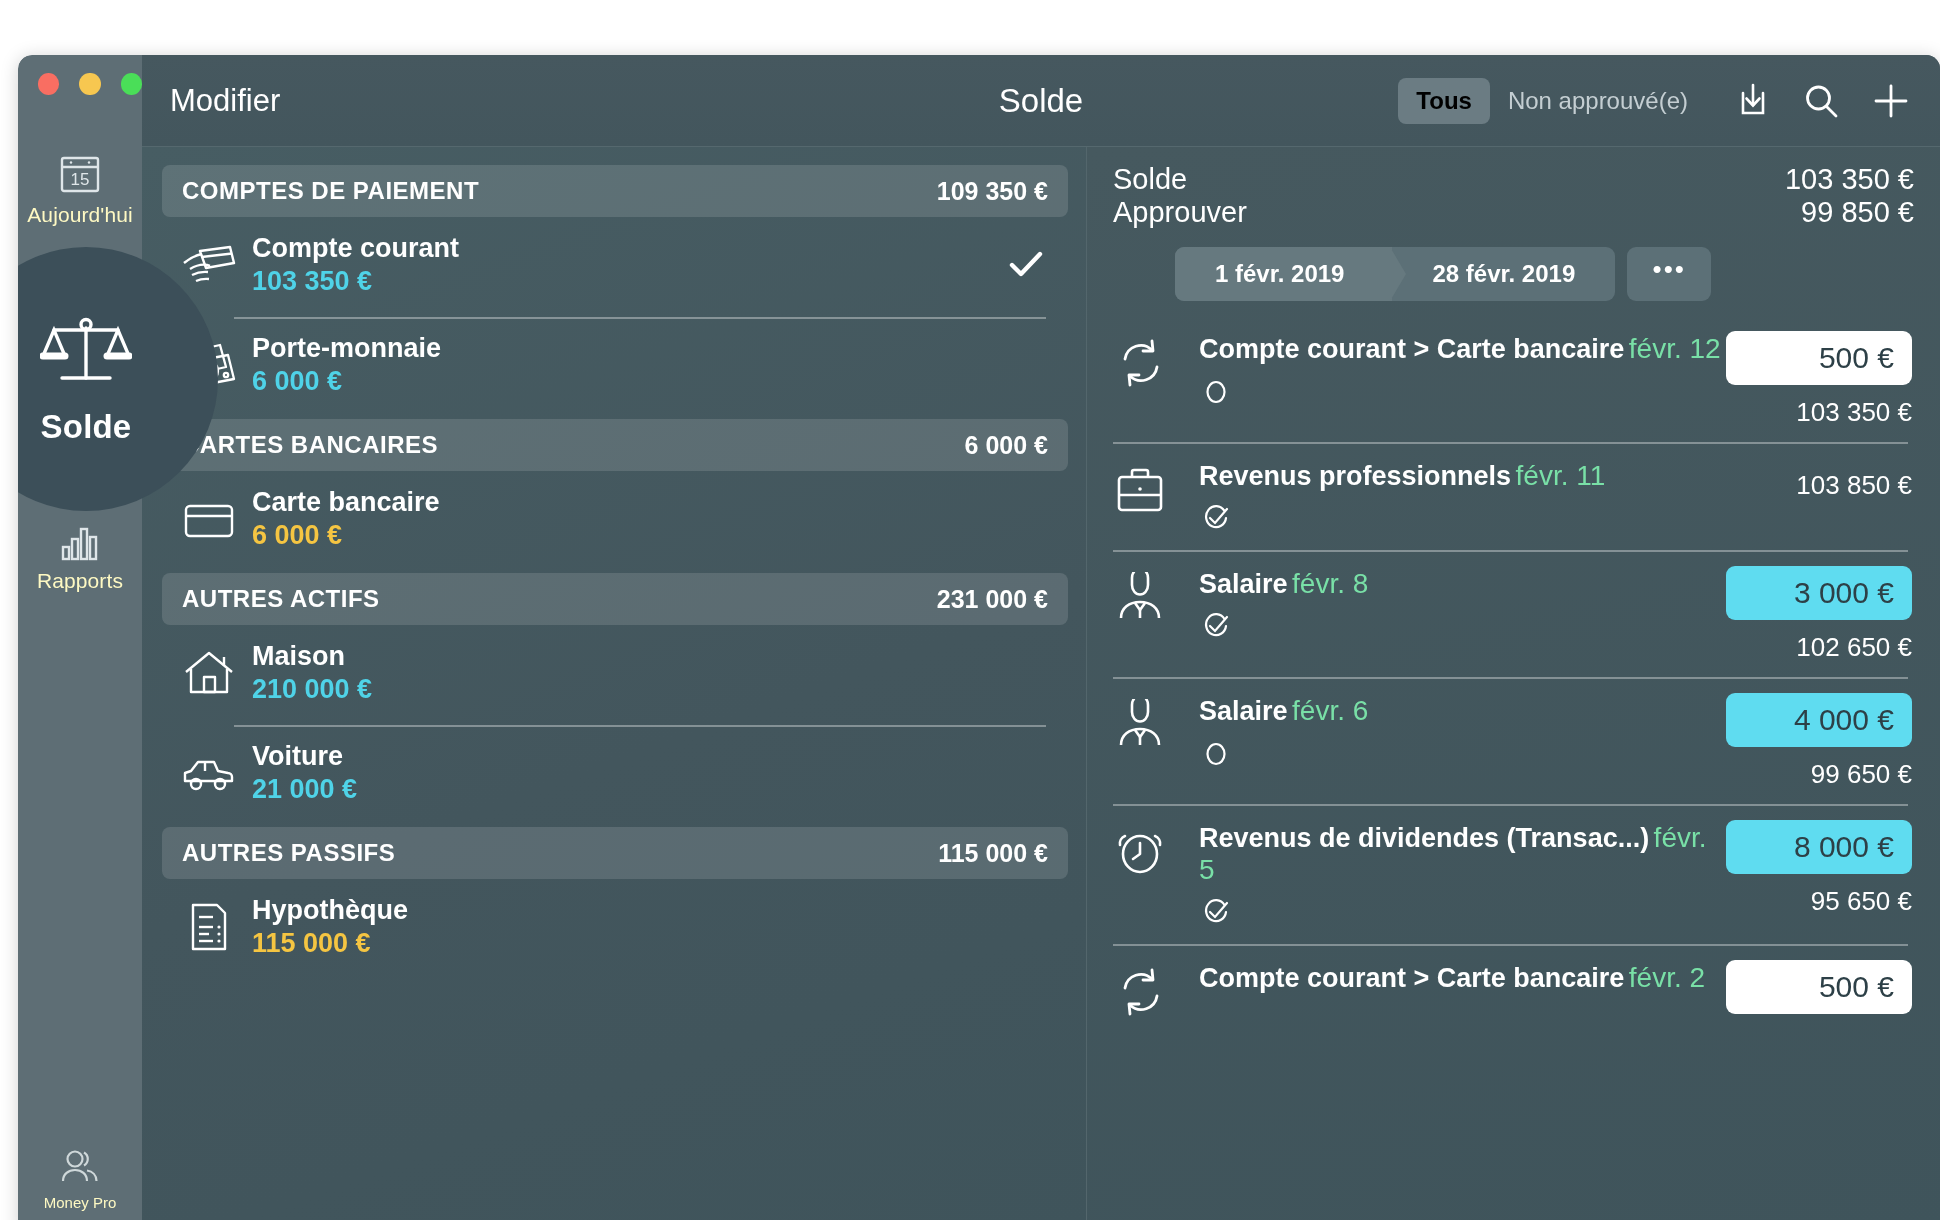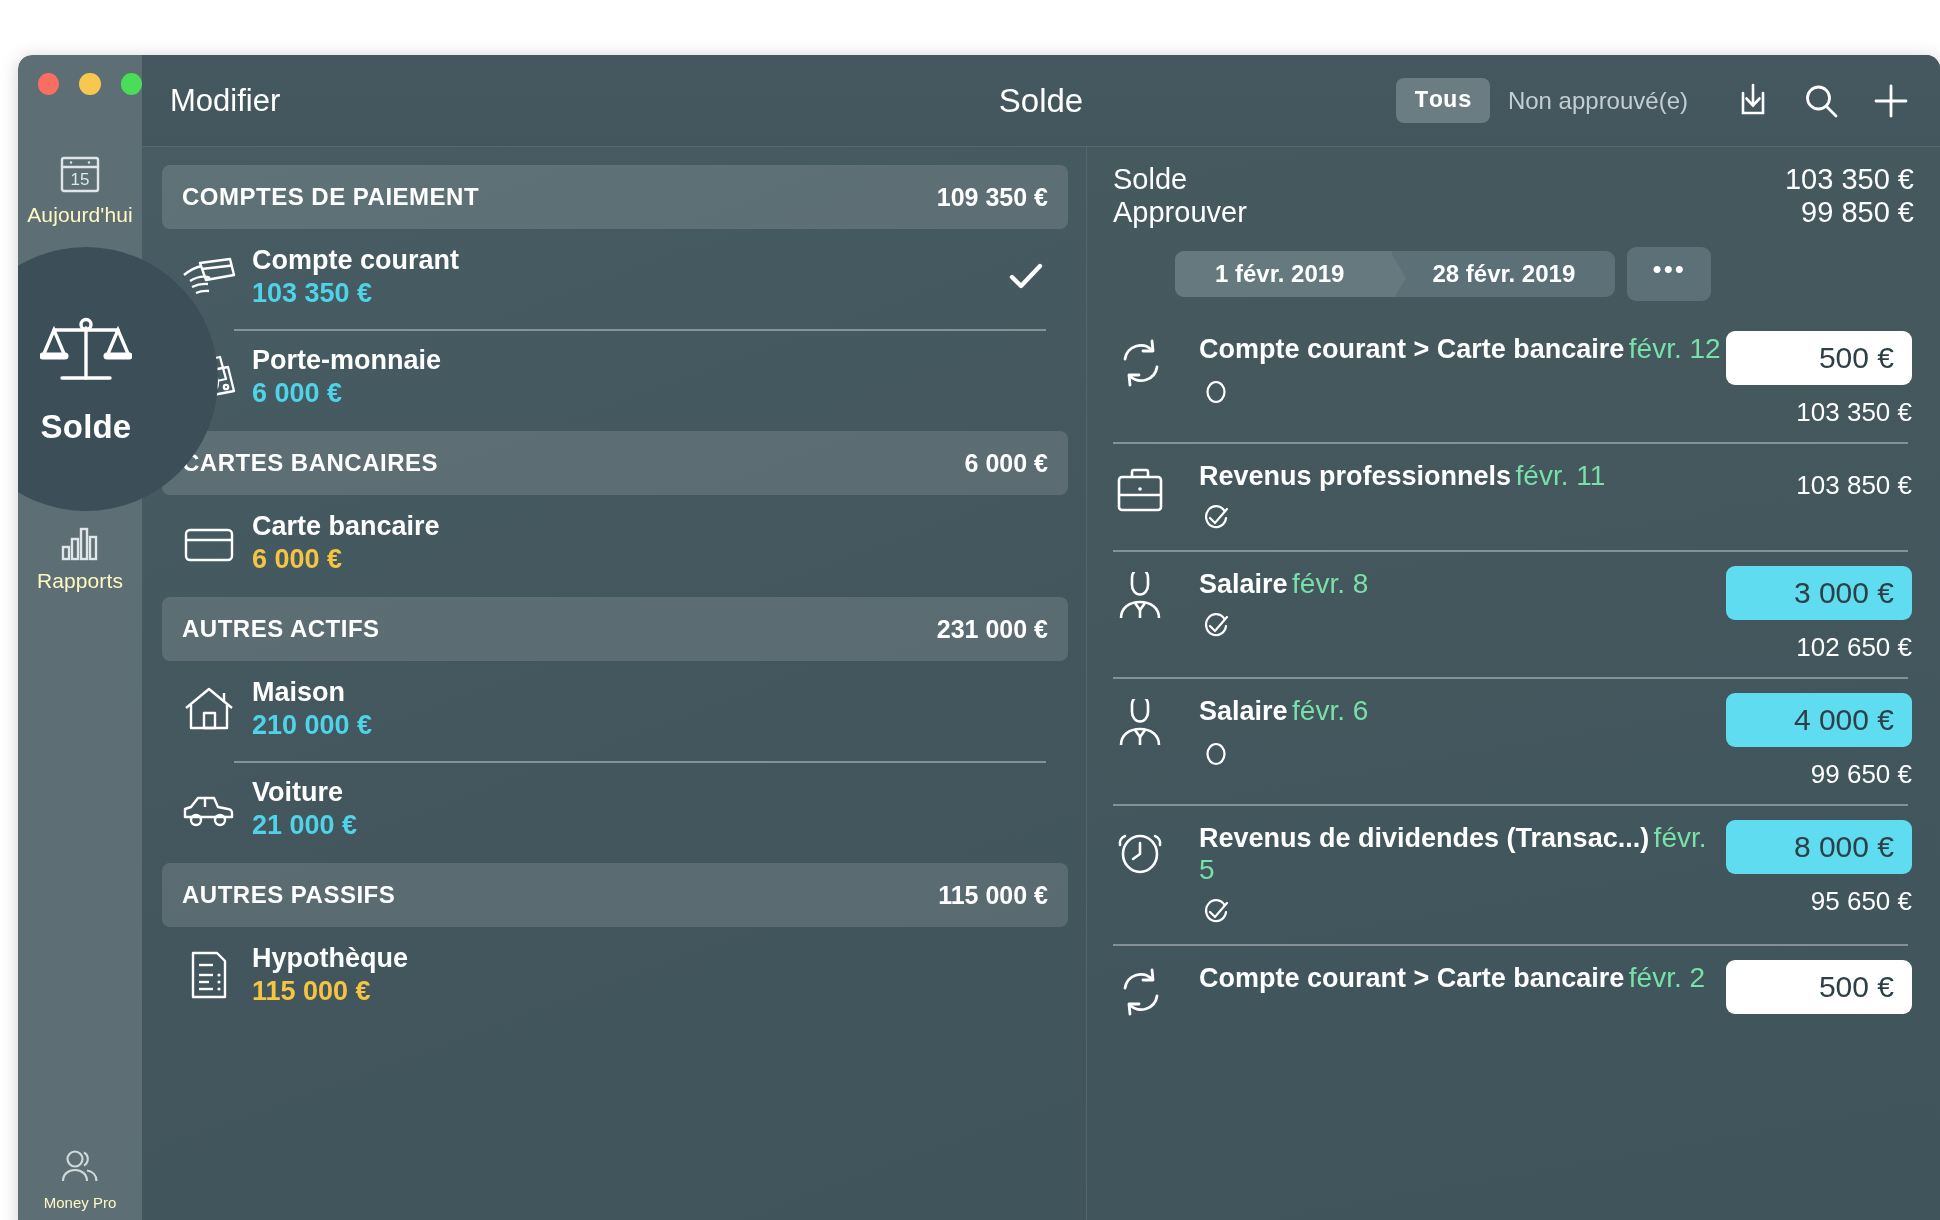--- a/index.html
+++ b/index.html
@@ -139,23 +139,22 @@
     gap: 0;
   }
   .seg-btn {
     font-size: 24px;
     padding: 9px 18px;
     border-radius: 8px;
     color: #c4ced2;
   }
   .seg-btn.active {
     background: #6b7c83;
-    color: #ffffff;
+    color: #000000;
     font-weight: bold;
-    font-family: Liberation Mono, monospace;
   }
   .icon-btn { color:#ffffff; display:flex; align-items:center; }
 
   
   .body {
     flex: 1;
     display: flex;
     min-height: 0;
   }
   .accounts {
@@ -170,21 +169,21 @@
     flex: 1;
     background: linear-gradient(170deg, #46595f 0%, #3f545b 100%);
     padding: 16px 26px 0 26px;
     border-left: 1px solid #53666c;
     overflow: hidden;
     min-width: 0;
   }
 
   
   .group-head {
-    height: 64px;
+    height: 52px;
     background: rgba(255,255,255,.13);
     border-radius: 8px;
     display: flex;
     align-items: center;
     padding: 0 20px;
     margin-bottom: 2px;
   }
   .group-title {
     font-size: 24px;
     font-weight: bold;
@@ -236,21 +235,21 @@
     gap: 12px;
     margin-top: 18px;
     padding-left: 62px;
   }
   .datepill {
     position: relative;
     display: flex;
     align-items: stretch;
     background: #5c7077;
     border-radius: 9px;
-    height: 46px;
+    height: 54px;
     overflow: hidden;
   }
   .datepill .dseg {
     display: flex; align-items: center; justify-content: center;
     font-size: 24px; font-weight: bold; color: #ffffff;
     padding: 0 40px;
     position: relative;
   }
   .datepill .dseg.first { background: #66797f; padding-right: 48px; }
   .datepill .dseg.first::after {

